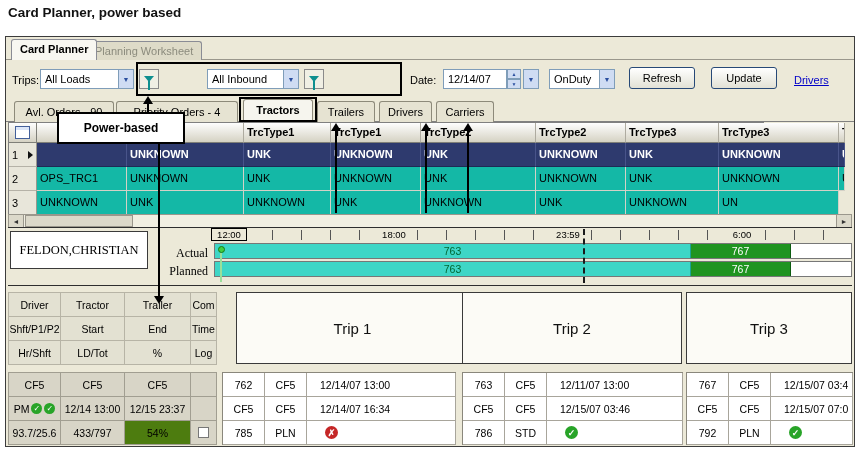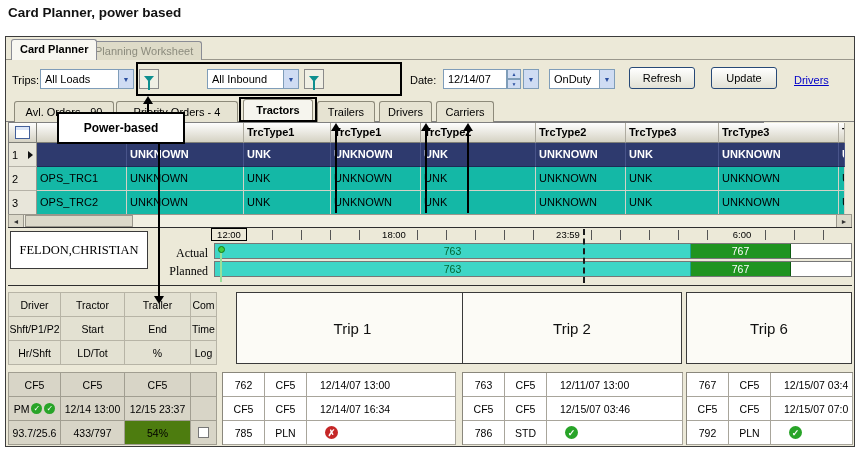--- a/index.html
+++ b/index.html
@@ -208,21 +208,20 @@
   <div class="gc">UNKNOWN</div>
   <div class="gc">UNK</div>
   <div class="gc">UNKNOWN</div>
   <div class="gc">UNK</div>
   <div class="gc">UNKNOWN</div>
   <div class="gc">UN</div>
 
   <div class="gn">
       <span>3</span>
     </div>
-  <div class="gc">OPS_TRC2</div>
   <div class="gc">UNKNOWN</div>
   <div class="gc">UNK</div>
   <div class="gc">UNKNOWN</div>
   <div class="gc">UNK</div>
   <div class="gc">UNKNOWN</div>
   <div class="gc">UNK</div>
   <div class="gc">UNKNOWN</div>
   <div class="gc">UN</div>
 </div>
 
@@ -264,21 +263,21 @@
   <div class="lc">End</div>
   <div class="lc">Time</div>
   <div class="lc">Hr/Shft</div>
   <div class="lc">LD/Tot</div>
   <div class="lc">%</div>
   <div class="lc">Log</div>
 </div>
 
 <div class="abs tript" style="left:236px;width:233px;">Trip 1</div>
 <div class="abs tript" style="left:462px;width:220px;">Trip 2</div>
-<div class="abs tript" style="left:686px;width:166px;">Trip 6</div>
+<div class="abs tript" style="left:686px;width:166px;">Trip 3</div>
 
 <div class="abs dgrid">
   <div class="dc">CF5</div>
   <div class="dc">CF5</div>
   <div class="dc">CF5</div>
   <div class="dc"></div>
   <div class="dc">
       <span>PM</span>
       <span class="chk"></span>
       <span class="chk"></span>

